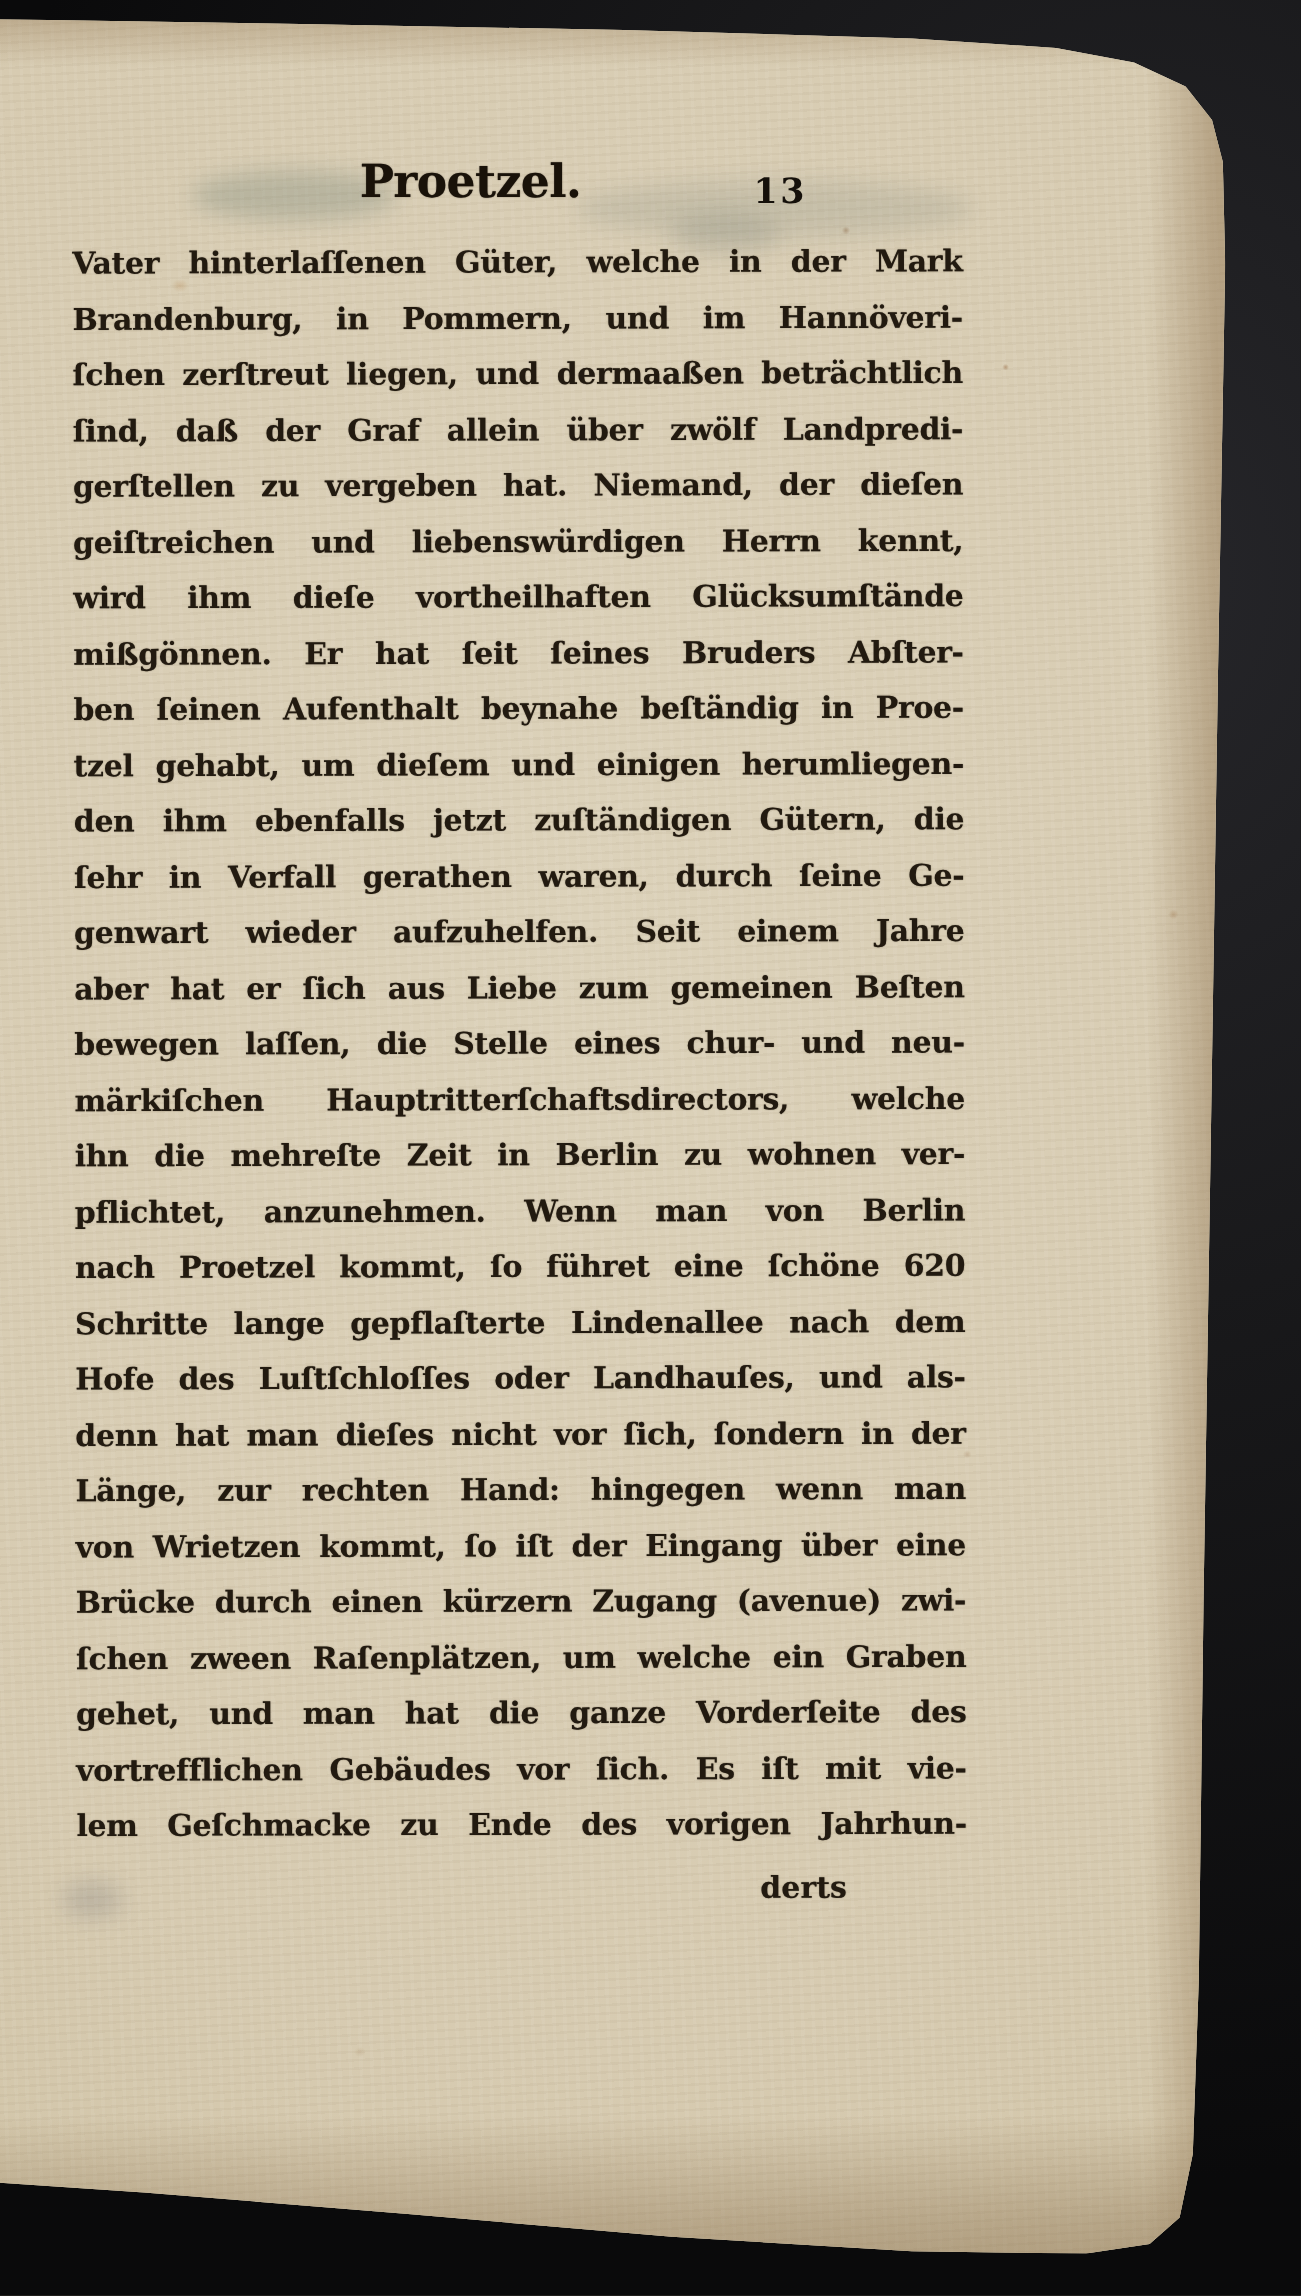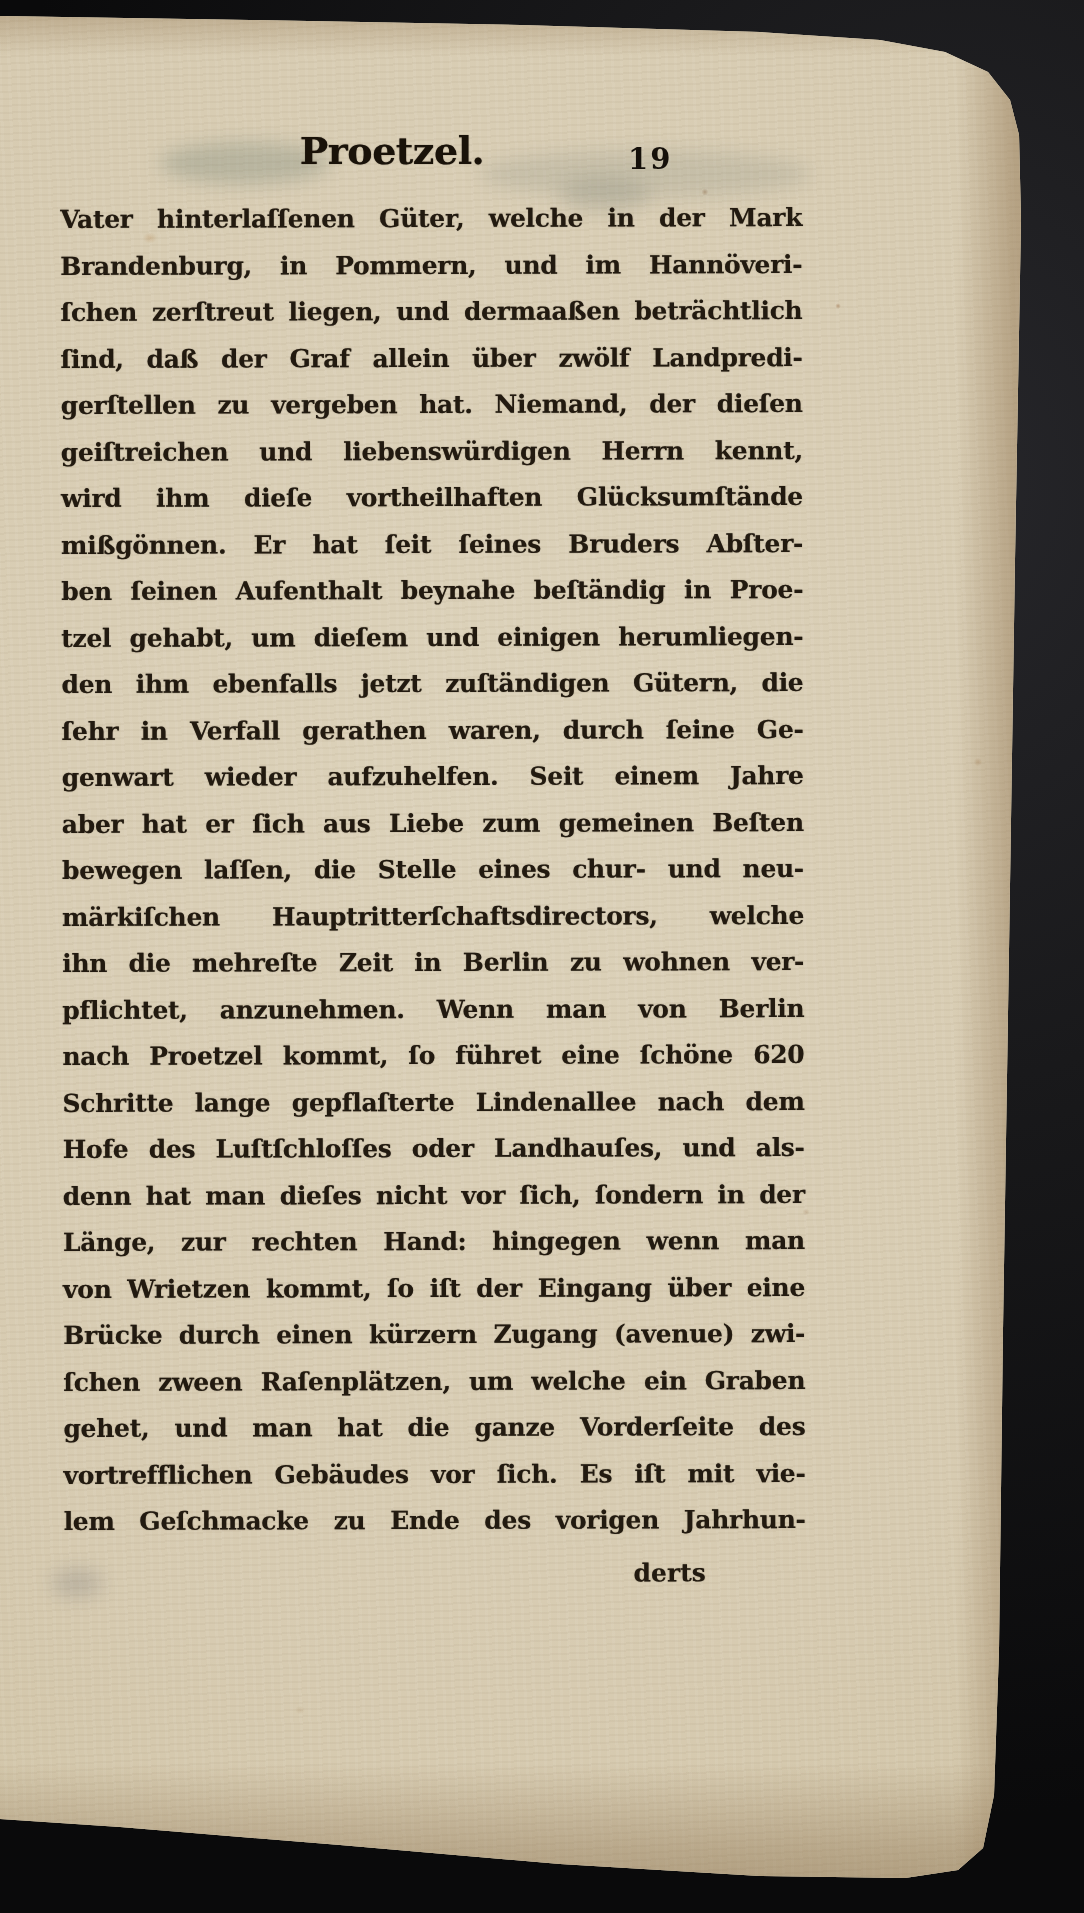--- a/index.html
+++ b/index.html
@@ -107,21 +107,21 @@
 
 <div id="canvas">
   <div id="paper">
 
     <div class="smudge" id="smudge-header-left"></div>
     <div class="smudge" id="smudge-header-right"></div>
     <div class="smudge" id="smudge-pagenumber"></div>
     <div class="smudge" id="smudge-margin-mark"></div>
 
     <div id="running-header">Proetzel.</div>
-    <div id="page-number">19</div>
+    <div id="page-number">13</div>
 
     <div id="body-text">
       <div class="line">Vater hinterlaſſenen Güter, welche in der Mark</div>
       <div class="line">Brandenburg, in Pommern, und im Hannöveri-</div>
       <div class="line">ſchen zerſtreut liegen, und dermaaßen beträchtlich</div>
       <div class="line">ſind, daß der Graf allein über zwölf Landpredi-</div>
       <div class="line">gerſtellen zu vergeben hat. Niemand, der dieſen</div>
       <div class="line">geiſtreichen und liebenswürdigen Herrn kennt,</div>
       <div class="line">wird ihm dieſe vortheilhaften Glücksumſtände</div>
       <div class="line">mißgönnen. Er hat ſeit ſeines Bruders Abſter-</div>

